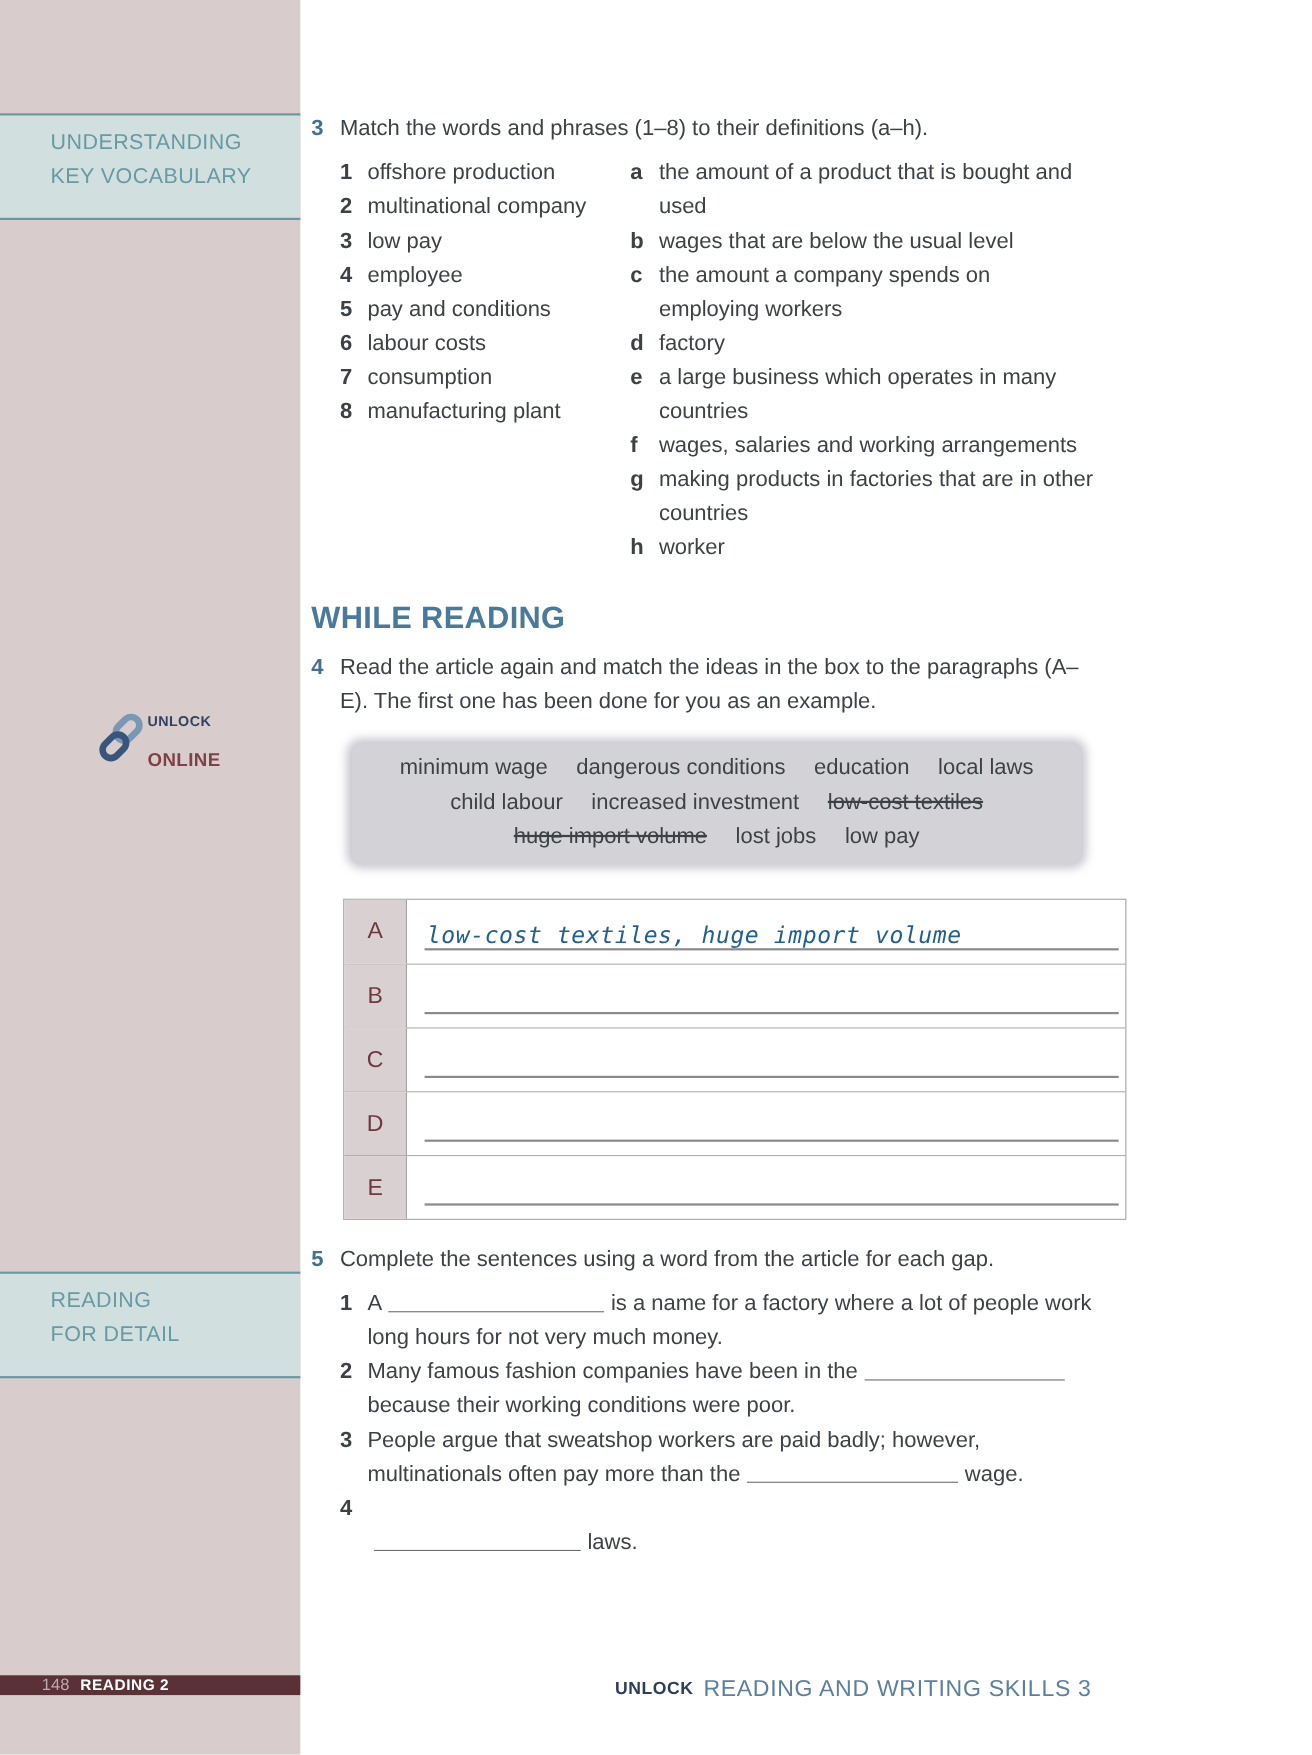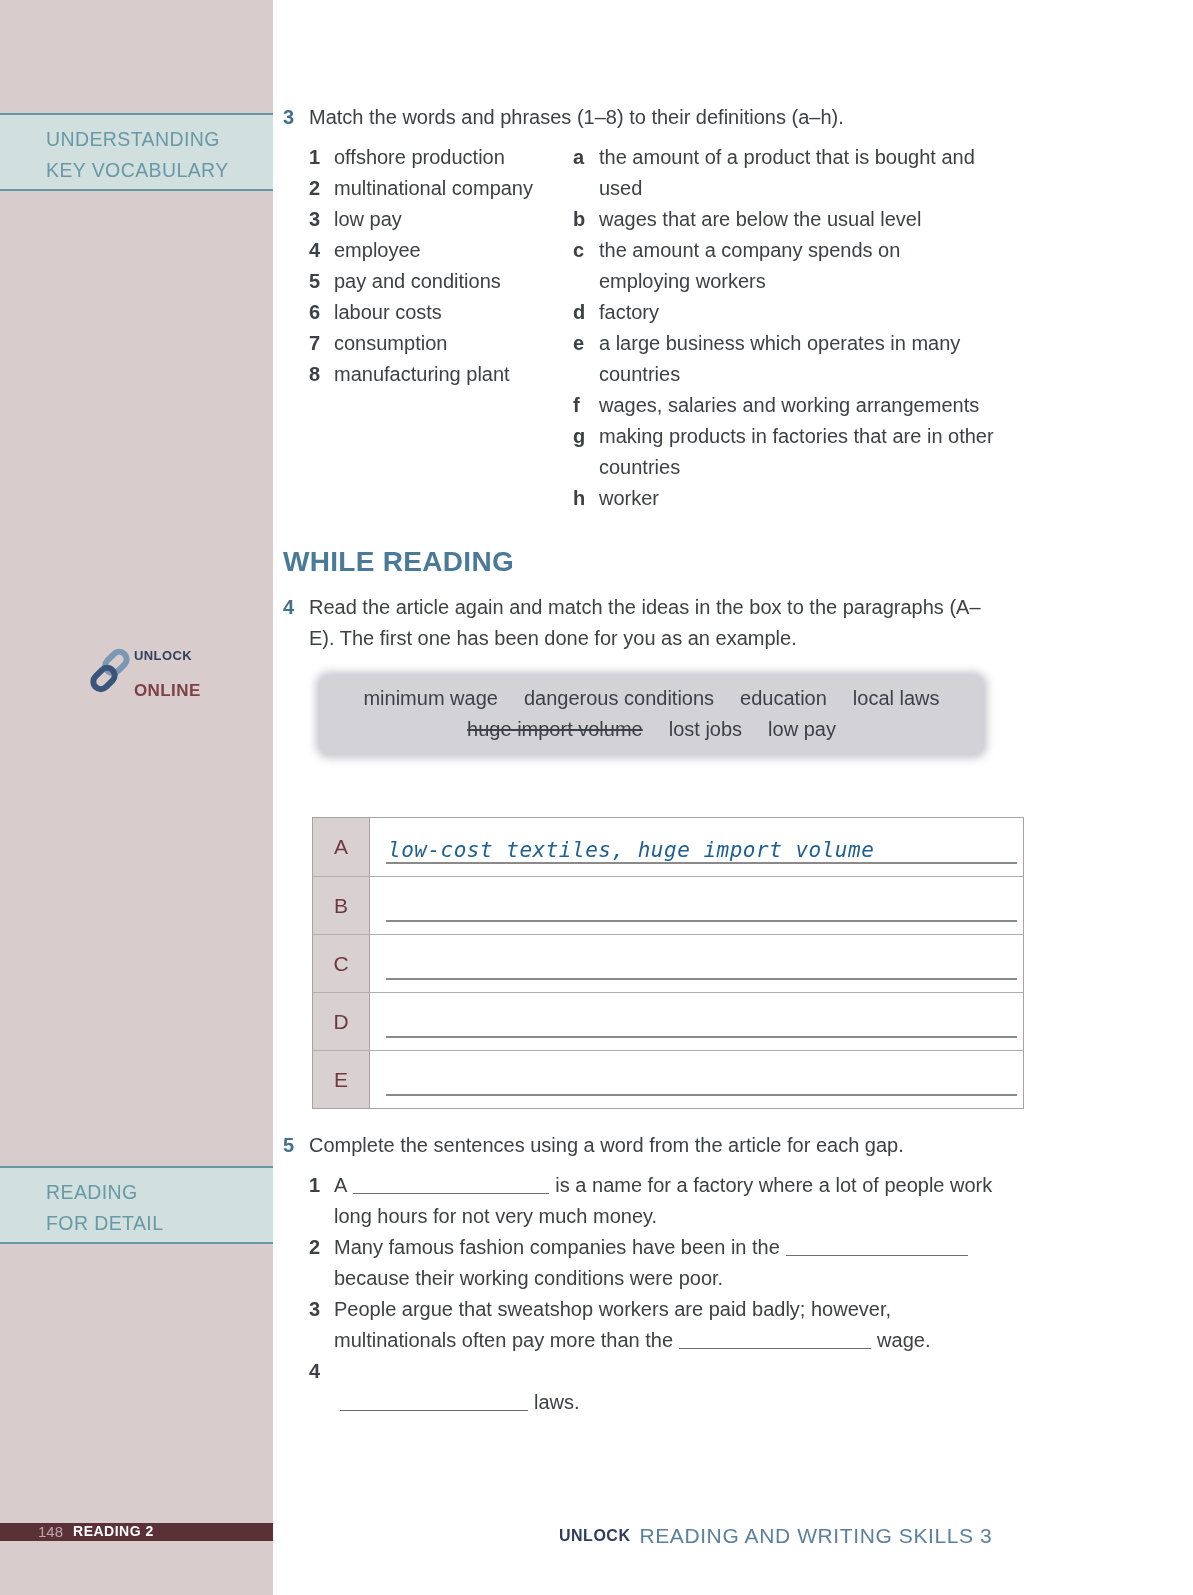--- a/index.html
+++ b/index.html
@@ -19,22 +19,21 @@
     position:absolute; left:0; top:0; width:273px; height:1595px;
     background:#d8cdcc;
   }
   .side-label {
     position:absolute; left:0; width:273px;
     background:#d1dfdf;
     border-top:2px solid #6899a3;
     border-bottom:2px solid #6899a3;
     color:#679aa5;
     font-size:19.5px; line-height:31px; letter-spacing:0.4px;
-    padding:9px 0 3px 46px;
-    margin-top:10px;
+    padding:9px 0 22px 46px;
   }
   .label-understanding { top:103px; }
   .label-skimming   { top:600px; }
   .label-detail     { top:1156px; }
 
   .online-logo { position:absolute; left:88px; top:648px; display:flex; }
   .online-logo .chain { width:44px; height:46px; margin-right:2px; }
   .logo-text { display:flex; flex-direction:column; justify-content:center; }
   .logo-top    { font-size:13px; font-weight:bold; color:#32415f; letter-spacing:0.4px; }
   .logo-bottom { font-size:17px; font-weight:bold; color:#7d4147; letter-spacing:0.4px; margin-top:18px; }
@@ -241,20 +240,23 @@
     <div class="ex-body">
       <div>Read the article again and match the ideas in the box to the paragraphs (A–E). The first one has been done for you as an example.</div>
     </div>
   </div>
 
   <div class="word-box">
     <div>
       <span class="phrase">minimum wage</span><span class="phrase">dangerous conditions</span><span class="phrase">education</span><span class="phrase">local laws</span>
     </div>
     <div>
+      <span class="phrase">child labour</span><span class="phrase">increased investment</span><span class="phrase struck">low-cost textiles</span>
+    </div>
+    <div>
       <span class="phrase struck">huge import volume</span><span class="phrase">lost jobs</span><span class="phrase">low pay</span>
     </div>
   </div>
 
   <div class="answers-table">
     <div class="ans-row">
       <div class="letter-cell">A</div>
       <div class="answer-cell">
         <div class="answer-line"></div>
         <div class="answer-text">low-cost textiles, huge import volume</div>

